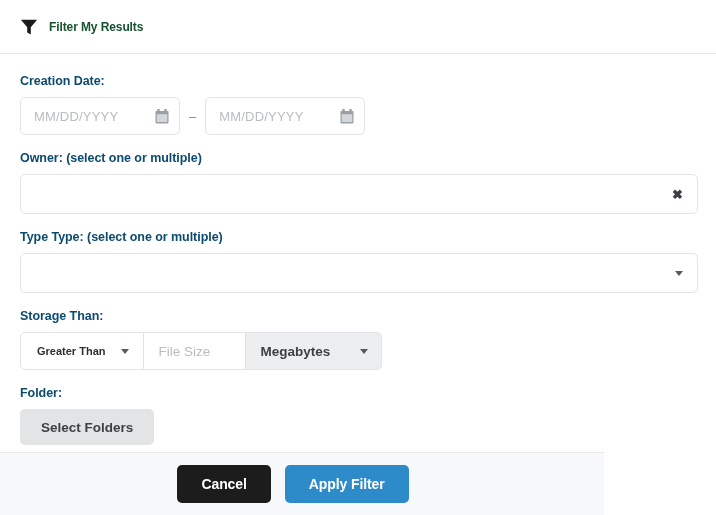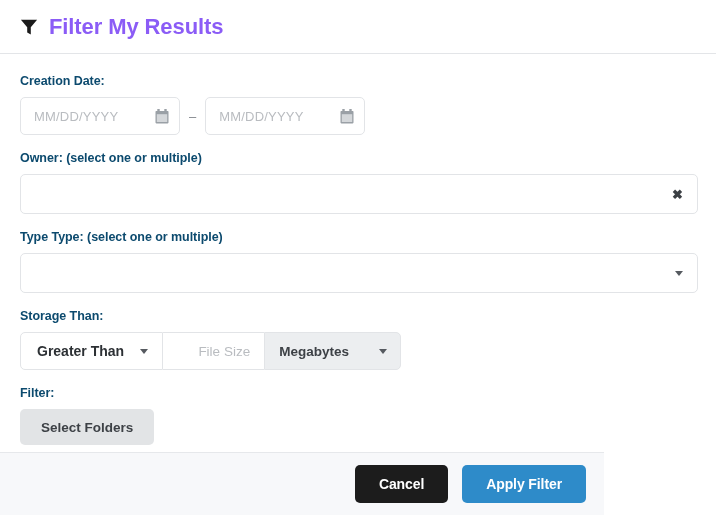--- a/index.html
+++ b/index.html
@@ -27,23 +27,23 @@
     background: #ffffff;
   }
   .funnel-icon {
     width: 18px;
     height: 18px;
     margin-right: 11px;
     display: block;
     flex: none;
   }
   .header-title {
-    font-size: 22px;
-    font-weight: bold;
-    color: #8b5cf6;
+    font-size: 12px;
+    font-weight: bold;
+    color: #14532d;
     letter-spacing: -0.1px;
   }
 
   
   .body {
     padding: 20px 20px 0 20px;
     background: #ffffff;
     height: 398px;
   }
   .field-group { margin-bottom: 16px; }
@@ -122,30 +122,29 @@
   .sg-seg {
     border: 1px solid #e2e4e7;
     display: flex;
     align-items: center;
     background: #ffffff;
   }
   .sg-operator {
     border-radius: 5px 0 0 5px;
     padding: 0 14px 0 16px;
     gap: 16px;
-    font-size: 14px;
+    font-size: 11px;
     font-weight: bold;
     color: #2c3034;
   }
   .sg-size {
     border-left: none;
     border-right: none;
     padding: 16px 14px;
     width: 101px;
-    justify-content: flex-end;
   }
   .sg-size .ph {
     font-size: 13.5px;
     color: #b9bcc0;
   }
   .sg-unit {
     border-radius: 0 5px 5px 0;
     background: #eceef0;
     padding: 0 13px 0 14px;
     gap: 30px;
@@ -172,21 +171,21 @@
   .footer {
     position: absolute;
     left: 0;
     bottom: 0;
     width: 604px;
     height: 63px;
     background: #f7f8fa;
     border-top: 1px solid #e6e8eb;
     display: flex;
     align-items: center;
-    justify-content: flex-end;
+    justify-content: center;
     padding-right: 18px;
     gap: 14px;
   }
   .btn {
     height: 38px;
     border: none;
     border-radius: 5px;
     font-family: "Liberation Sans", sans-serif;
     font-size: 14px;
     font-weight: bold;
@@ -264,21 +263,21 @@
         <span class="ph">File Size</span>
       </div>
       <div class="sg-seg sg-unit">
         <span>Megabytes</span>
         <span class="caret"></span>
       </div>
     </div>
   </div>
 
   <div class="field-group">
-    <div class="field-label">Filter:</div>
+    <div class="field-label">Folder:</div>
     <button class="folder-btn">Select Folders</button>
   </div>
 
 </div>
 
 <div class="footer">
   <button class="btn btn-cancel">Cancel</button>
   <button class="btn btn-apply">Apply Filter</button>
 </div>
 

